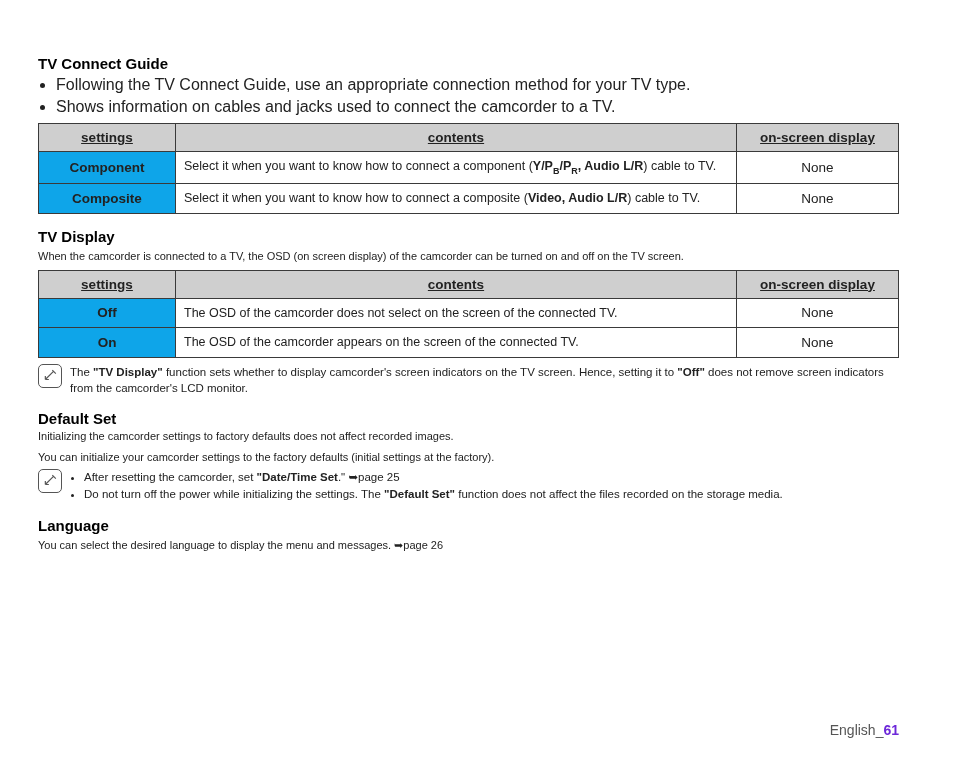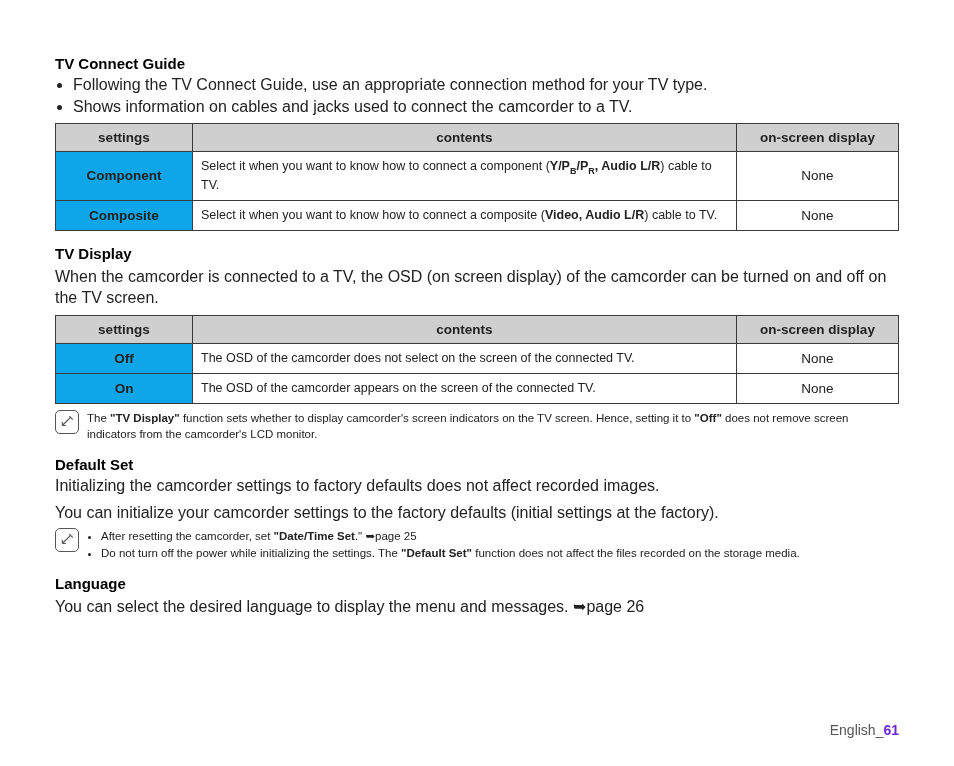--- a/index.html
+++ b/index.html
@@ -4,60 +4,61 @@
 <style>
   html, body {
     margin: 0;
     padding: 0;
     background: #fff;
     font-family: Arial, Helvetica, sans-serif;
     color: #222;
     width: 954px;
   }
   .page {
-    padding: 55px 55px 40px 55px;
+    padding: 55px 55px 40px 38px;
     box-sizing: border-box;
     width: 954px;
     height: 766px;
     position: relative;
   }
   h2.section-title {
     font-size: 15px;
     font-weight: bold;
     margin: 0 0 2px 0;
     color: #000;
   }
   ul.bullets {
     margin: 0 0 6px 0;
     padding-left: 18px;
   }
   ul.bullets li {
     font-size: 16px;
     line-height: 1.35;
   }
   p.body {
-    font-size: 16px;
+    font-size: 11px;
     margin: 4px 0 6px 0;
     line-height: 1.35;
   }
   table.settings {
     border-collapse: collapse;
     width: 100%;
     margin: 2px 0 14px 0;
   }
   table.settings th, table.settings td {
     border: 1px solid #3a3a3a;
     padding: 6px 8px;
     vertical-align: middle;
   }
   table.settings th {
     background: #cfcfcf;
     font-size: 13.5px;
     font-weight: bold;
     text-align: center;
+    text-decoration: underline;
   }
   table.settings td.col-settings {
     background: #0ea5e9;
     text-align: center;
     font-weight: bold;
     font-size: 13.5px;
     width: 120px;
   }
   table.settings td.col-contents {
     font-size: 12.5px;

